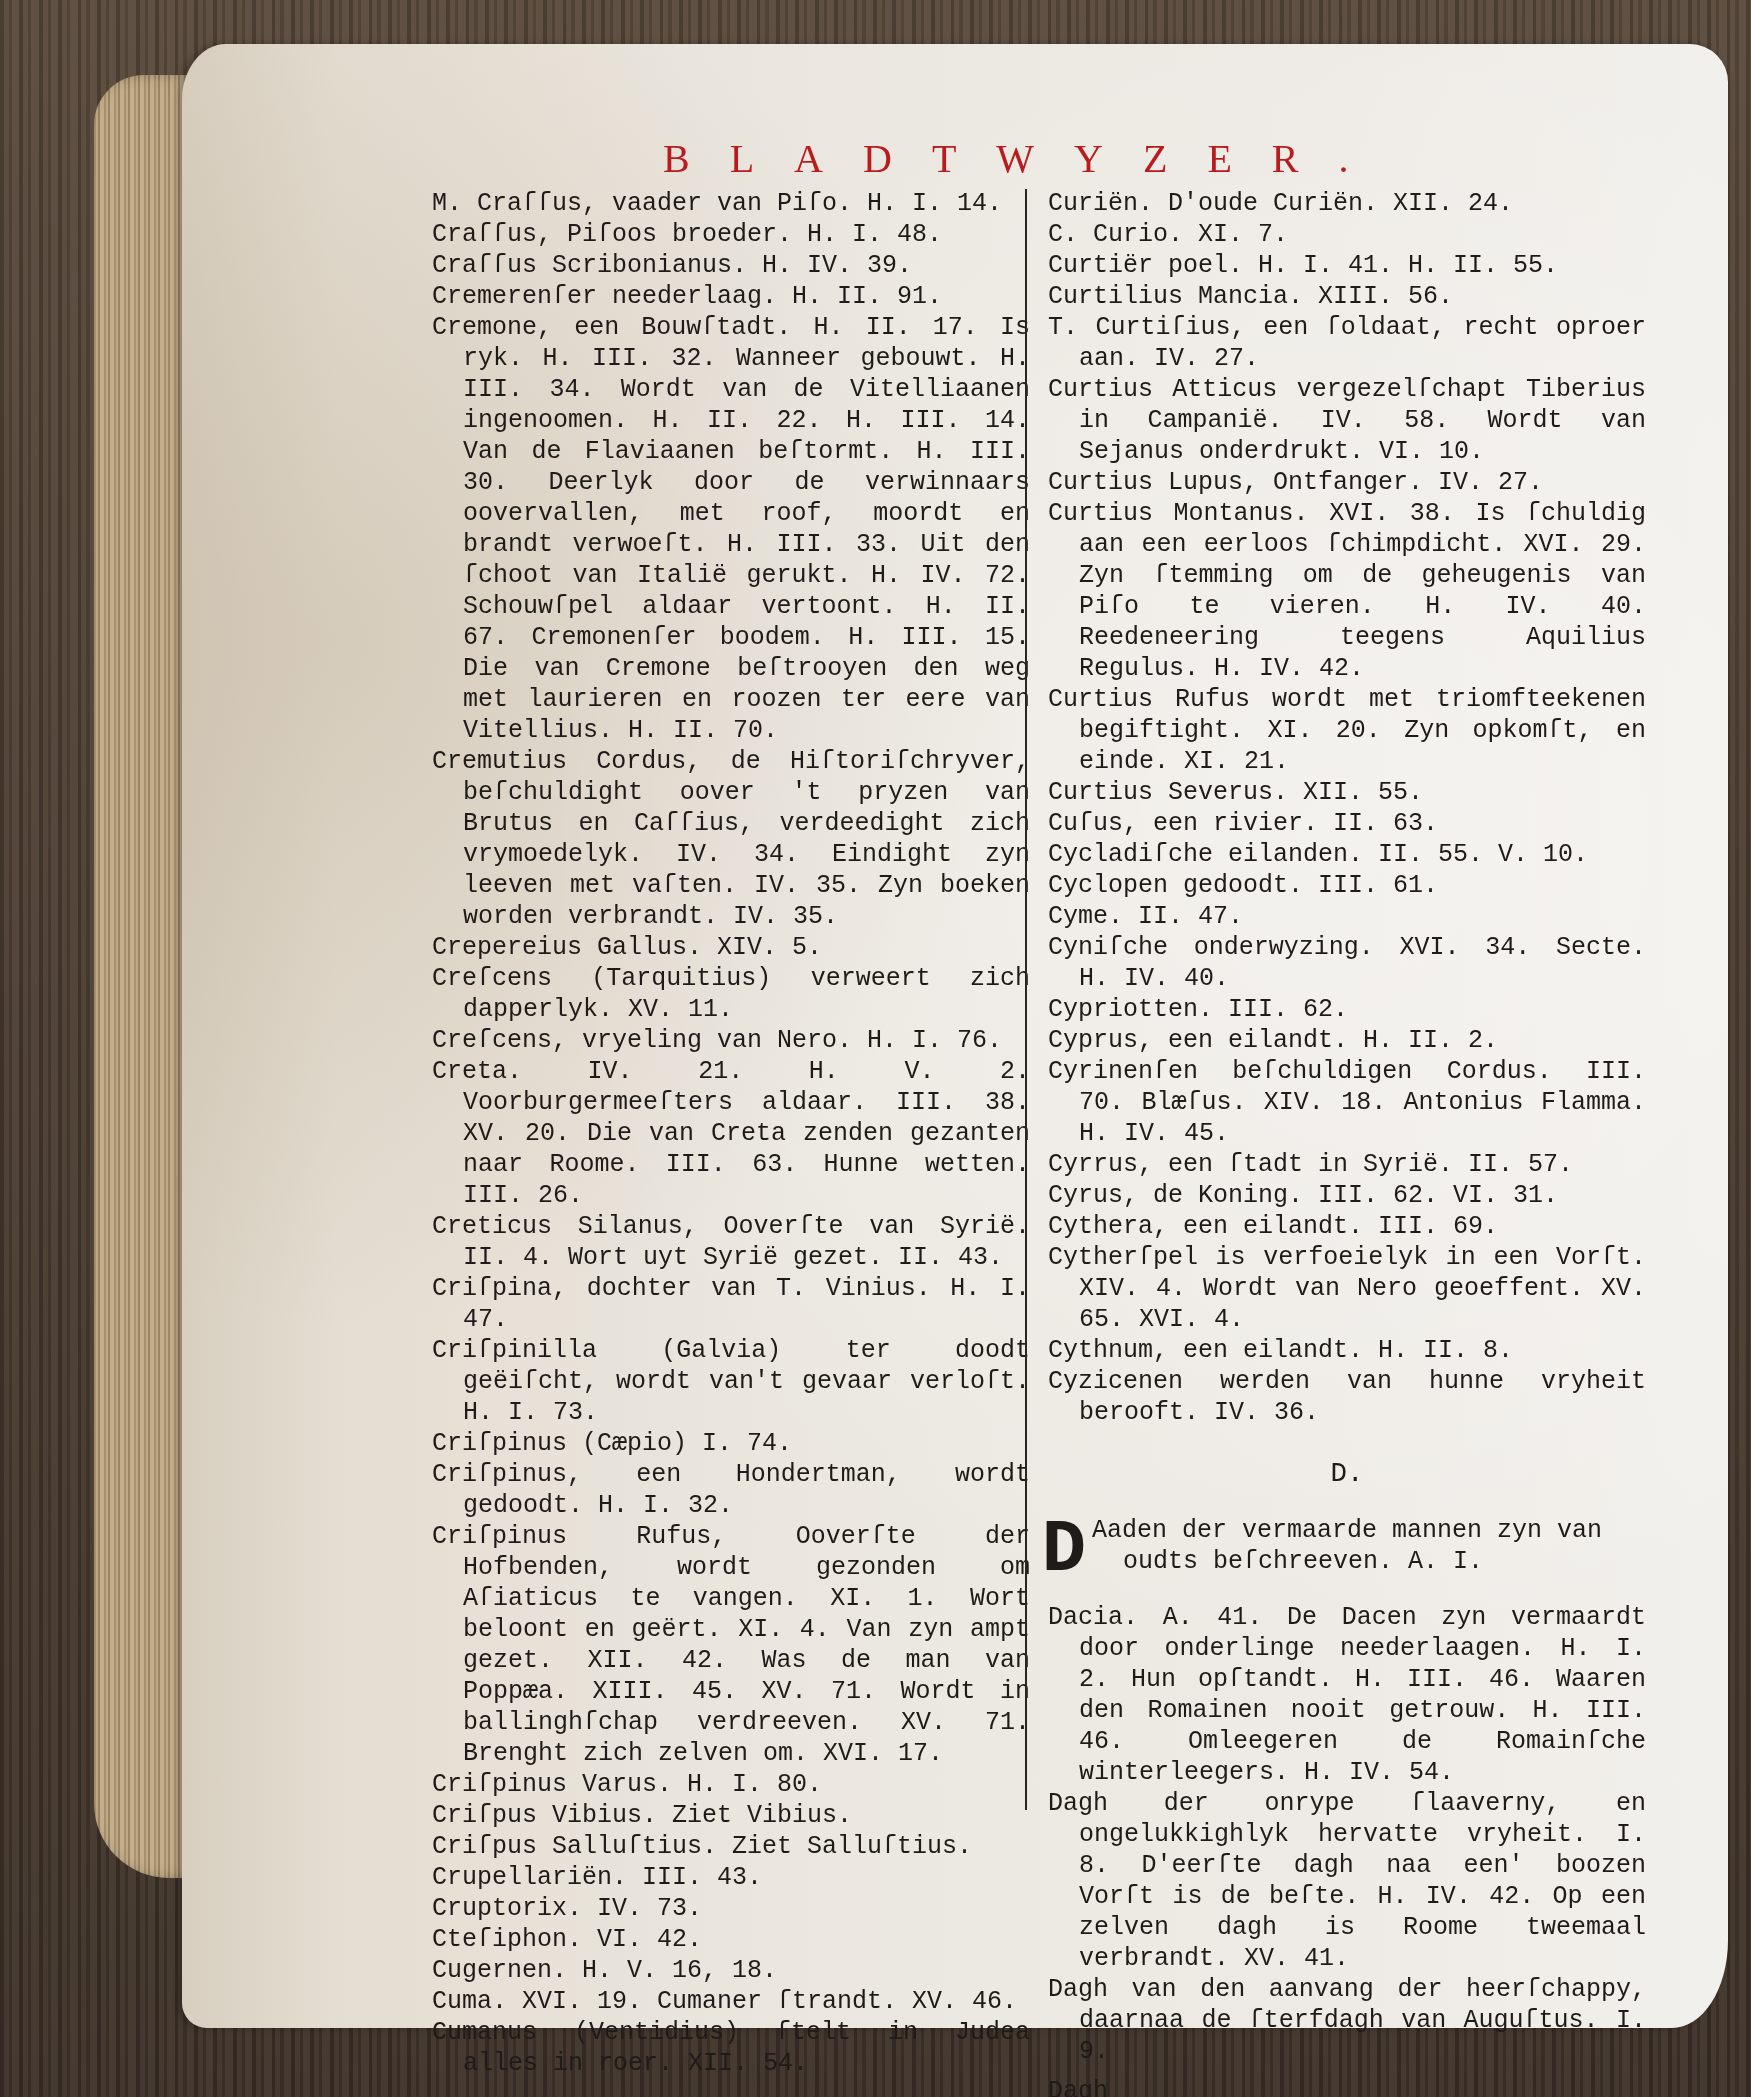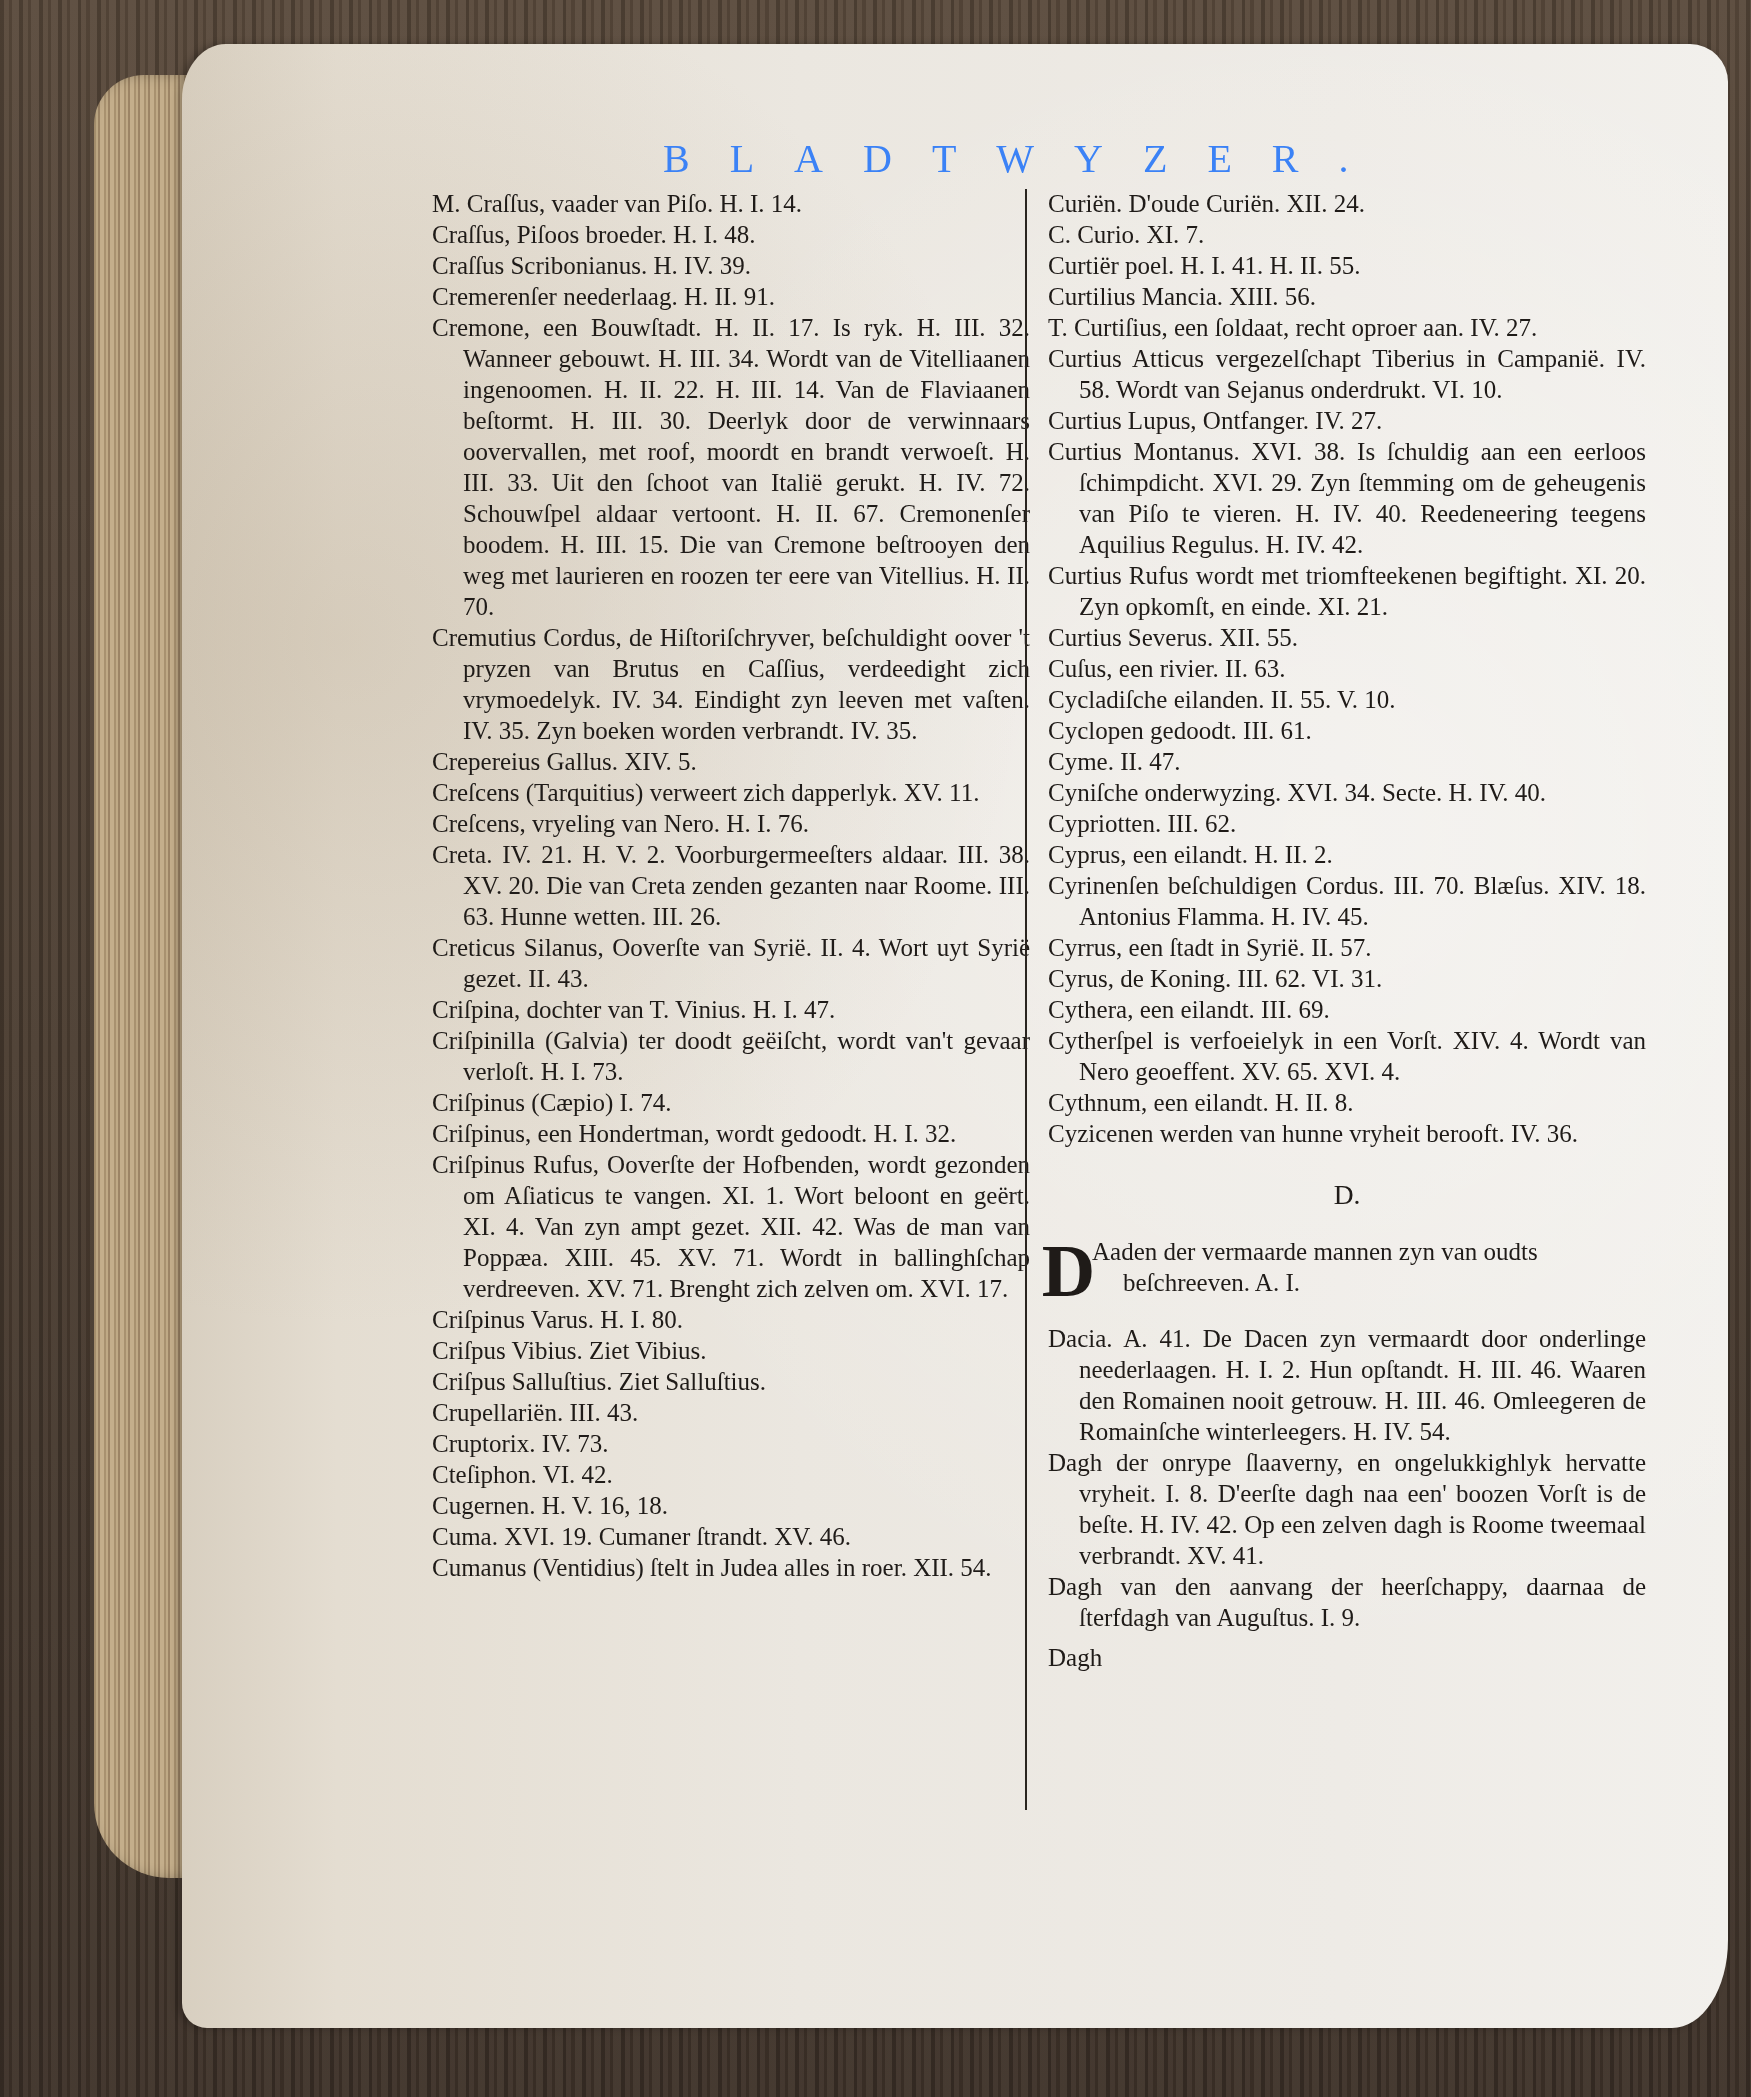--- a/index.html
+++ b/index.html
@@ -20,25 +20,25 @@
     position:absolute; left:182px; top:44px; width:1546px; height:1984px;
     background:
       radial-gradient(ellipse at 10% 30%, rgba(170,150,120,0.25), transparent 35%),
       radial-gradient(ellipse at 75% 40%, rgba(255,255,255,0.35), transparent 50%),
       linear-gradient(90deg, #d8cfc0 0%, #e4ddd1 10%, #ebe7e0 40%, #eeebe6 75%, #f2f0ec 100%);
     border-radius: 44px 38px 56px 25px / 56px 38px 88px 25px;
     box-shadow: -3.8px 0 7.5px rgba(0,0,0,0.25);
   }
   .running-head {
     position:absolute; left:663px; top:135px; width:720px;
-    font-size:40px; letter-spacing:40px; color:#3b82f6;
+    font-size:40px; letter-spacing:40px; color:#b91c1c;
     white-space:nowrap;
   }
   .col {
-    position:absolute; top:188px; font-size:25px; line-height:31px; color:#1f1b18;
+    position:absolute; top:188px; font-size:25px; line-height:31px; color:#1f1b18;font-family:Liberation Mono, monospace;
   }
   .col.left { left:432px; width:598px; }
   .col.right { left:1048px; width:598px; }
   .divider {
     position:absolute; left:1025px; top:189px; width:1.9px; height:1621px;
     background:#2a2520;
   }
   .entry {
     padding-left:31px; text-indent:-31px; text-align:justify; margin:0;
   }

